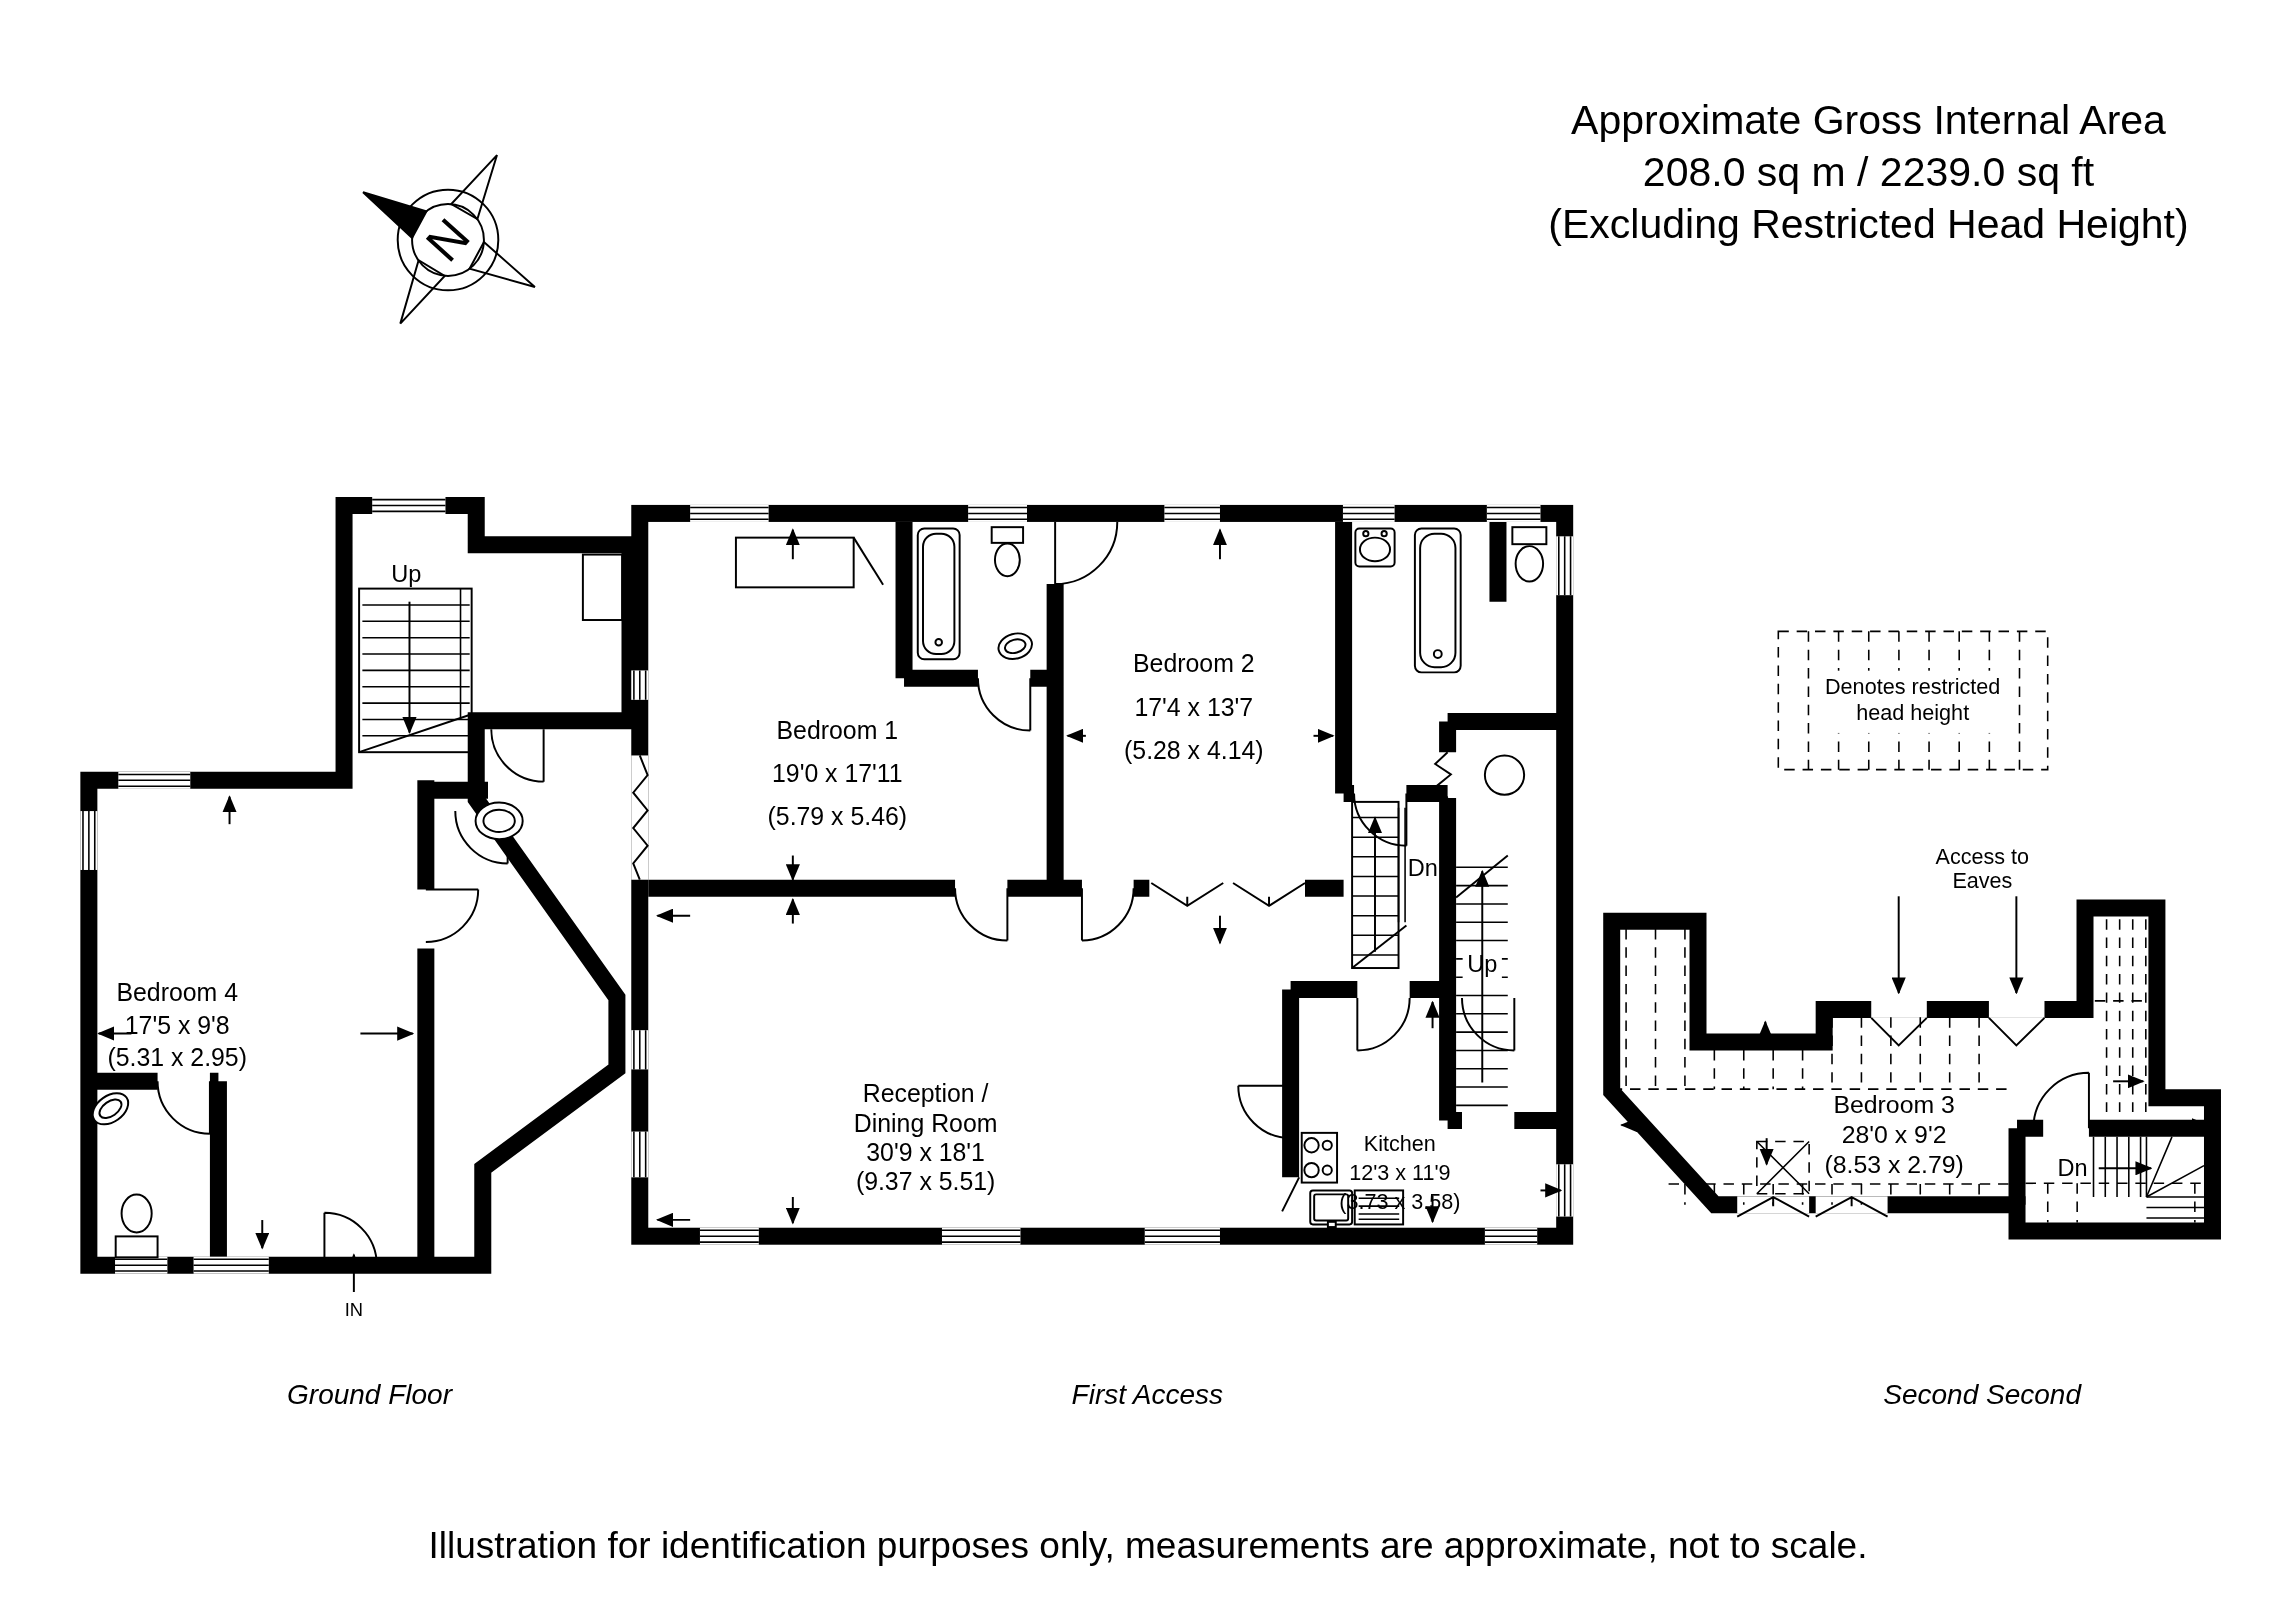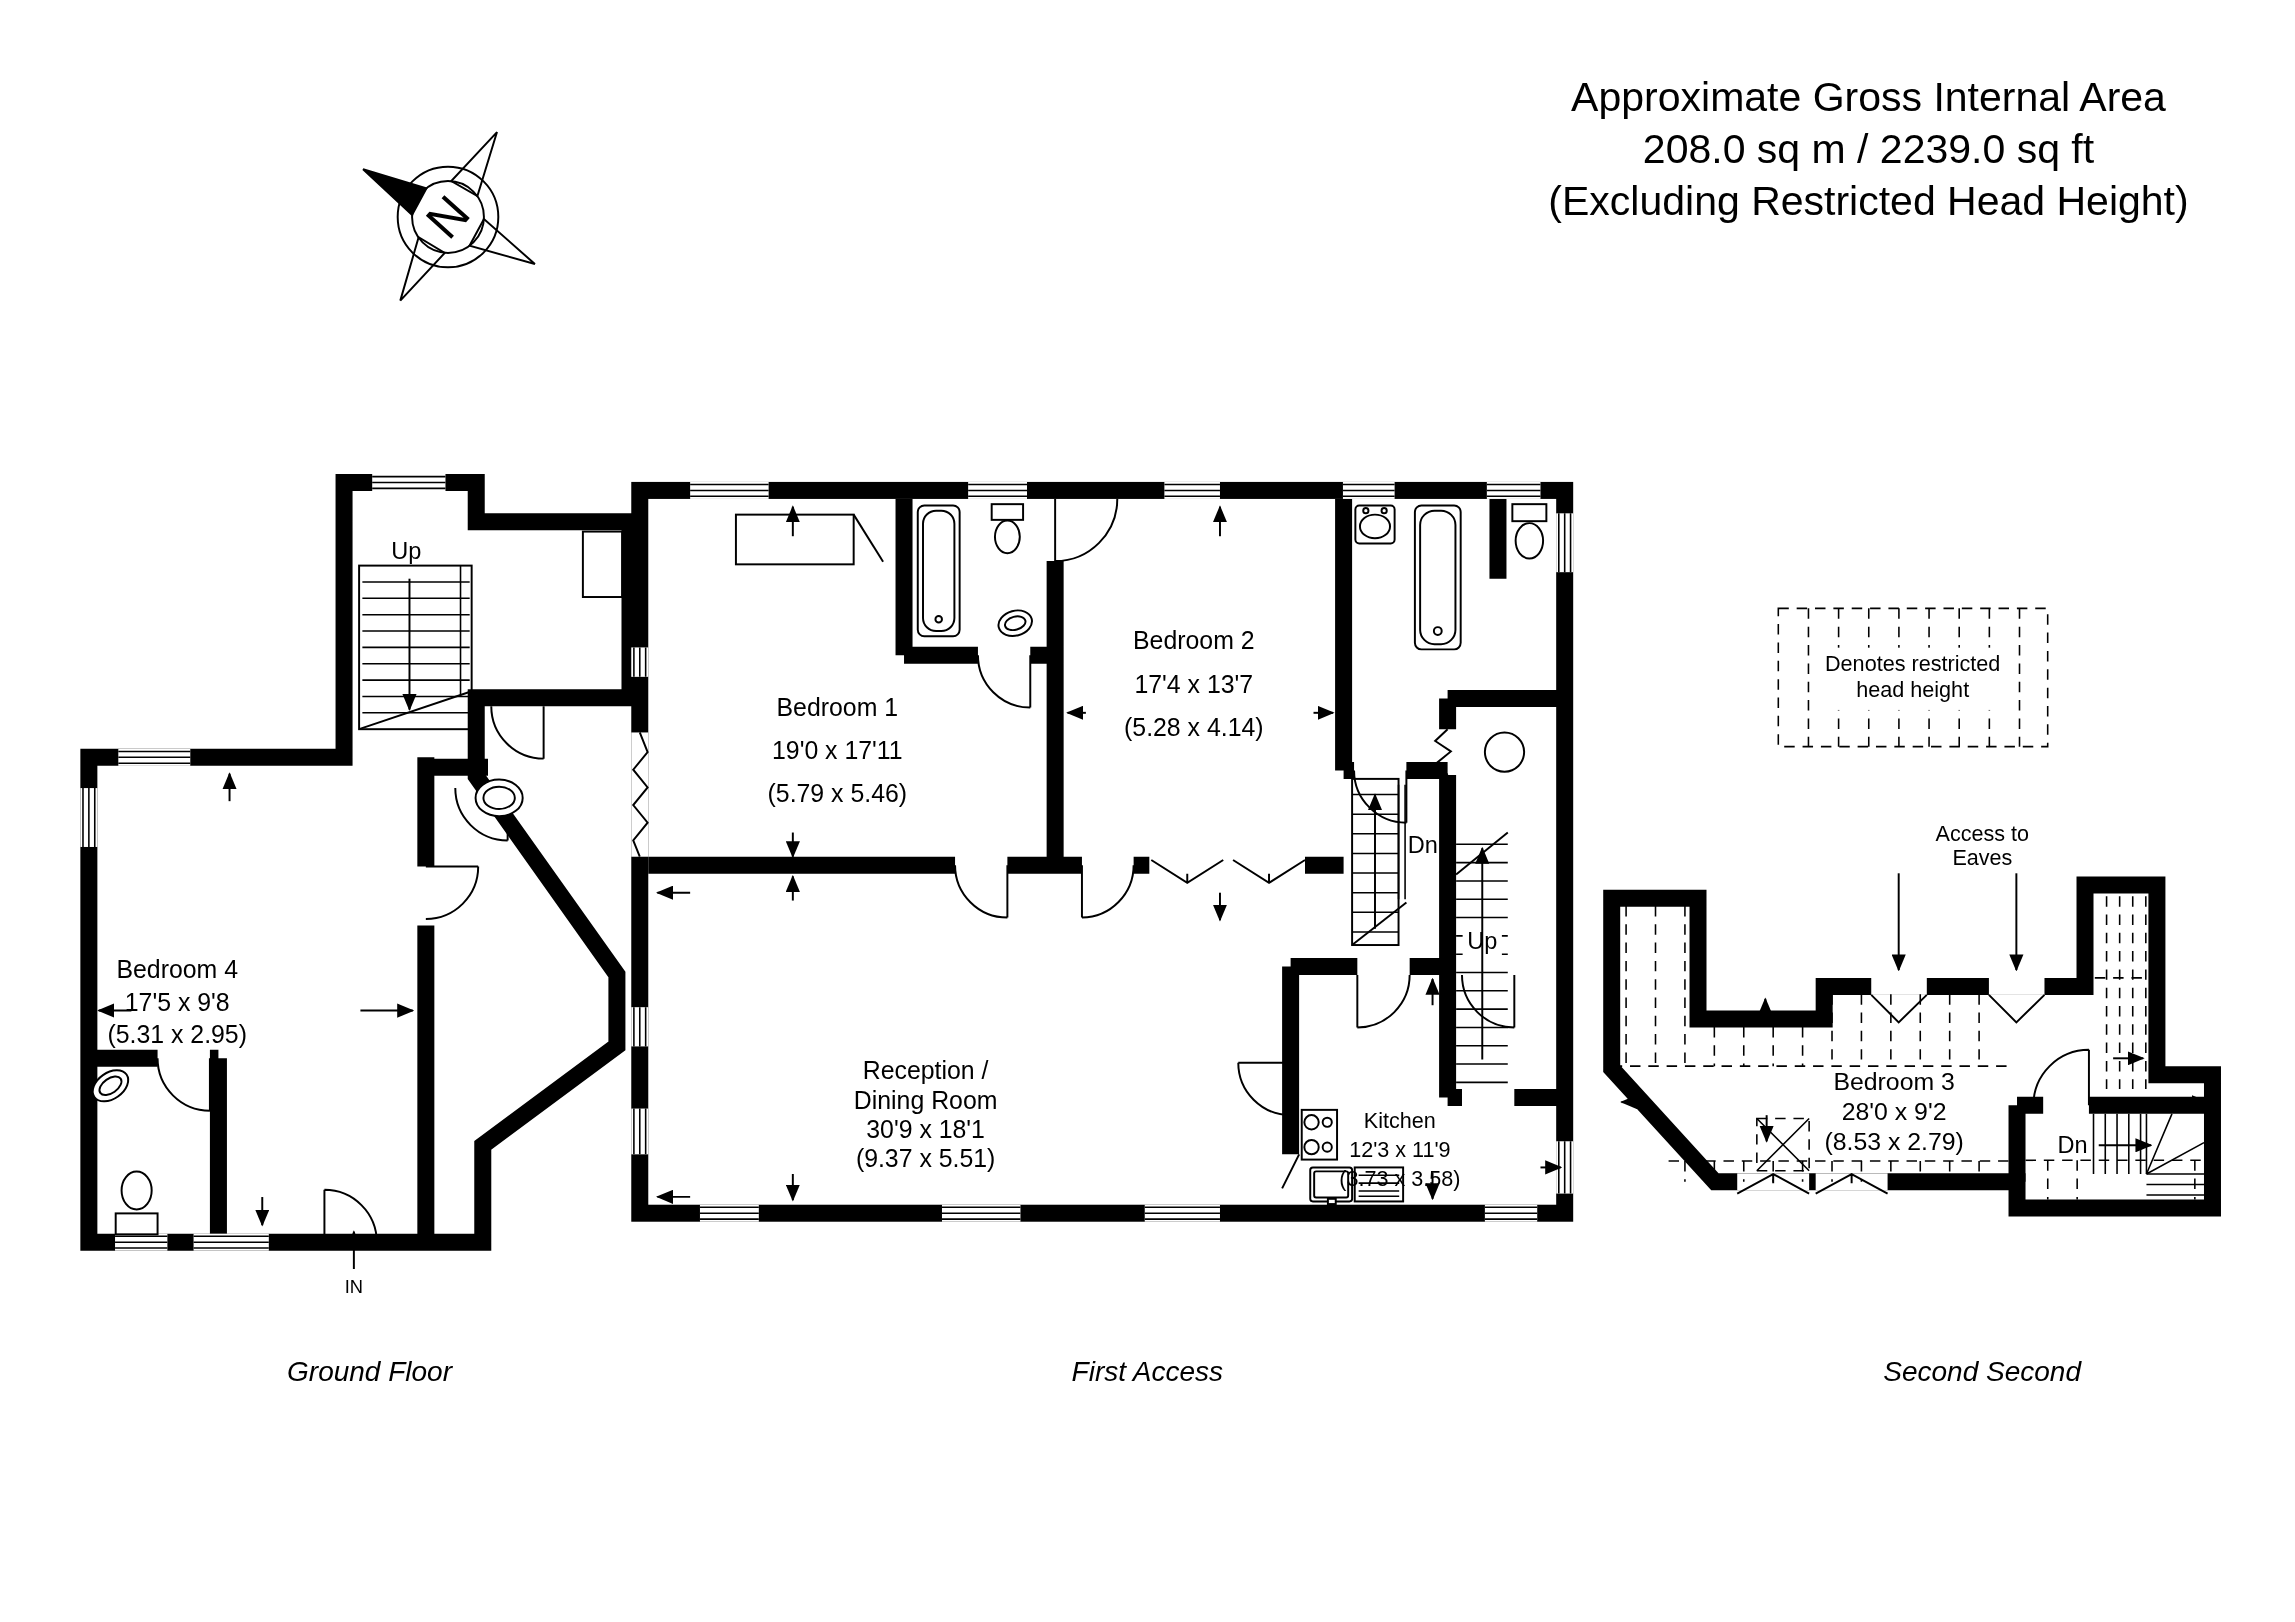--- a/index.html
+++ b/index.html
@@ -1,17 +1,17 @@
 <!DOCTYPE html>
 <html style="font-size:10.5px"><head>
 <meta charset="utf-8">
 <style>
   html,body{margin:0;padding:0;background:#fff;}
   #page{position:relative;width:2295px;height:1598px;background:#fff;overflow:hidden;
-        font-family:"Liberation Sans",sans-serif;color:#000;}
+        font-family:"Liberation Sans",sans-serif;color:#000;margin-top:23px;}
   .abs{position:absolute;}
   svg{display:block;overflow:visible;}
   svg text{font-family:"Liberation Sans",sans-serif;fill:#000;}
   .t{fill:none;stroke:#000;stroke-width:3px;}
   .t2{fill:none;stroke:#000;stroke-width:2.4px;}
   .w{fill:none;stroke:#000;stroke-width:26px;}
   .d{stroke-dasharray:16 12;}
   .win{fill:#fff;stroke:none;}
   .fx{fill:#fff;stroke:#000;stroke-width:3px;}
   .rm{font-size:38px;text-anchor:middle;}
@@ -367,15 +367,16 @@
       <text class="rm" x="465" y="412">Bedroom 3</text>
       <text class="rm" x="465" y="458">28'0 x 9'2</text>
       <text class="rm" x="465" y="504">(8.53 x 2.79)</text>
     </g>
   </svg>
 
   <div class="abs floorlbl" style="left:190px;top:1356px;width:262px;">Ground Floor</div>
   <div class="abs floorlbl" style="left:955px;top:1356px;width:268px;">First Access</div>
   <div class="abs floorlbl" style="left:1806px;top:1356px;width:275px;">Second Second</div>
 
+  <div class="abs disc" style="left:330px;top:1502px;width:1636px;">Illustration for identification purposes only, measurements are approximate, not to scale.</div>
 
 </div>
 
 
 </body></html>

